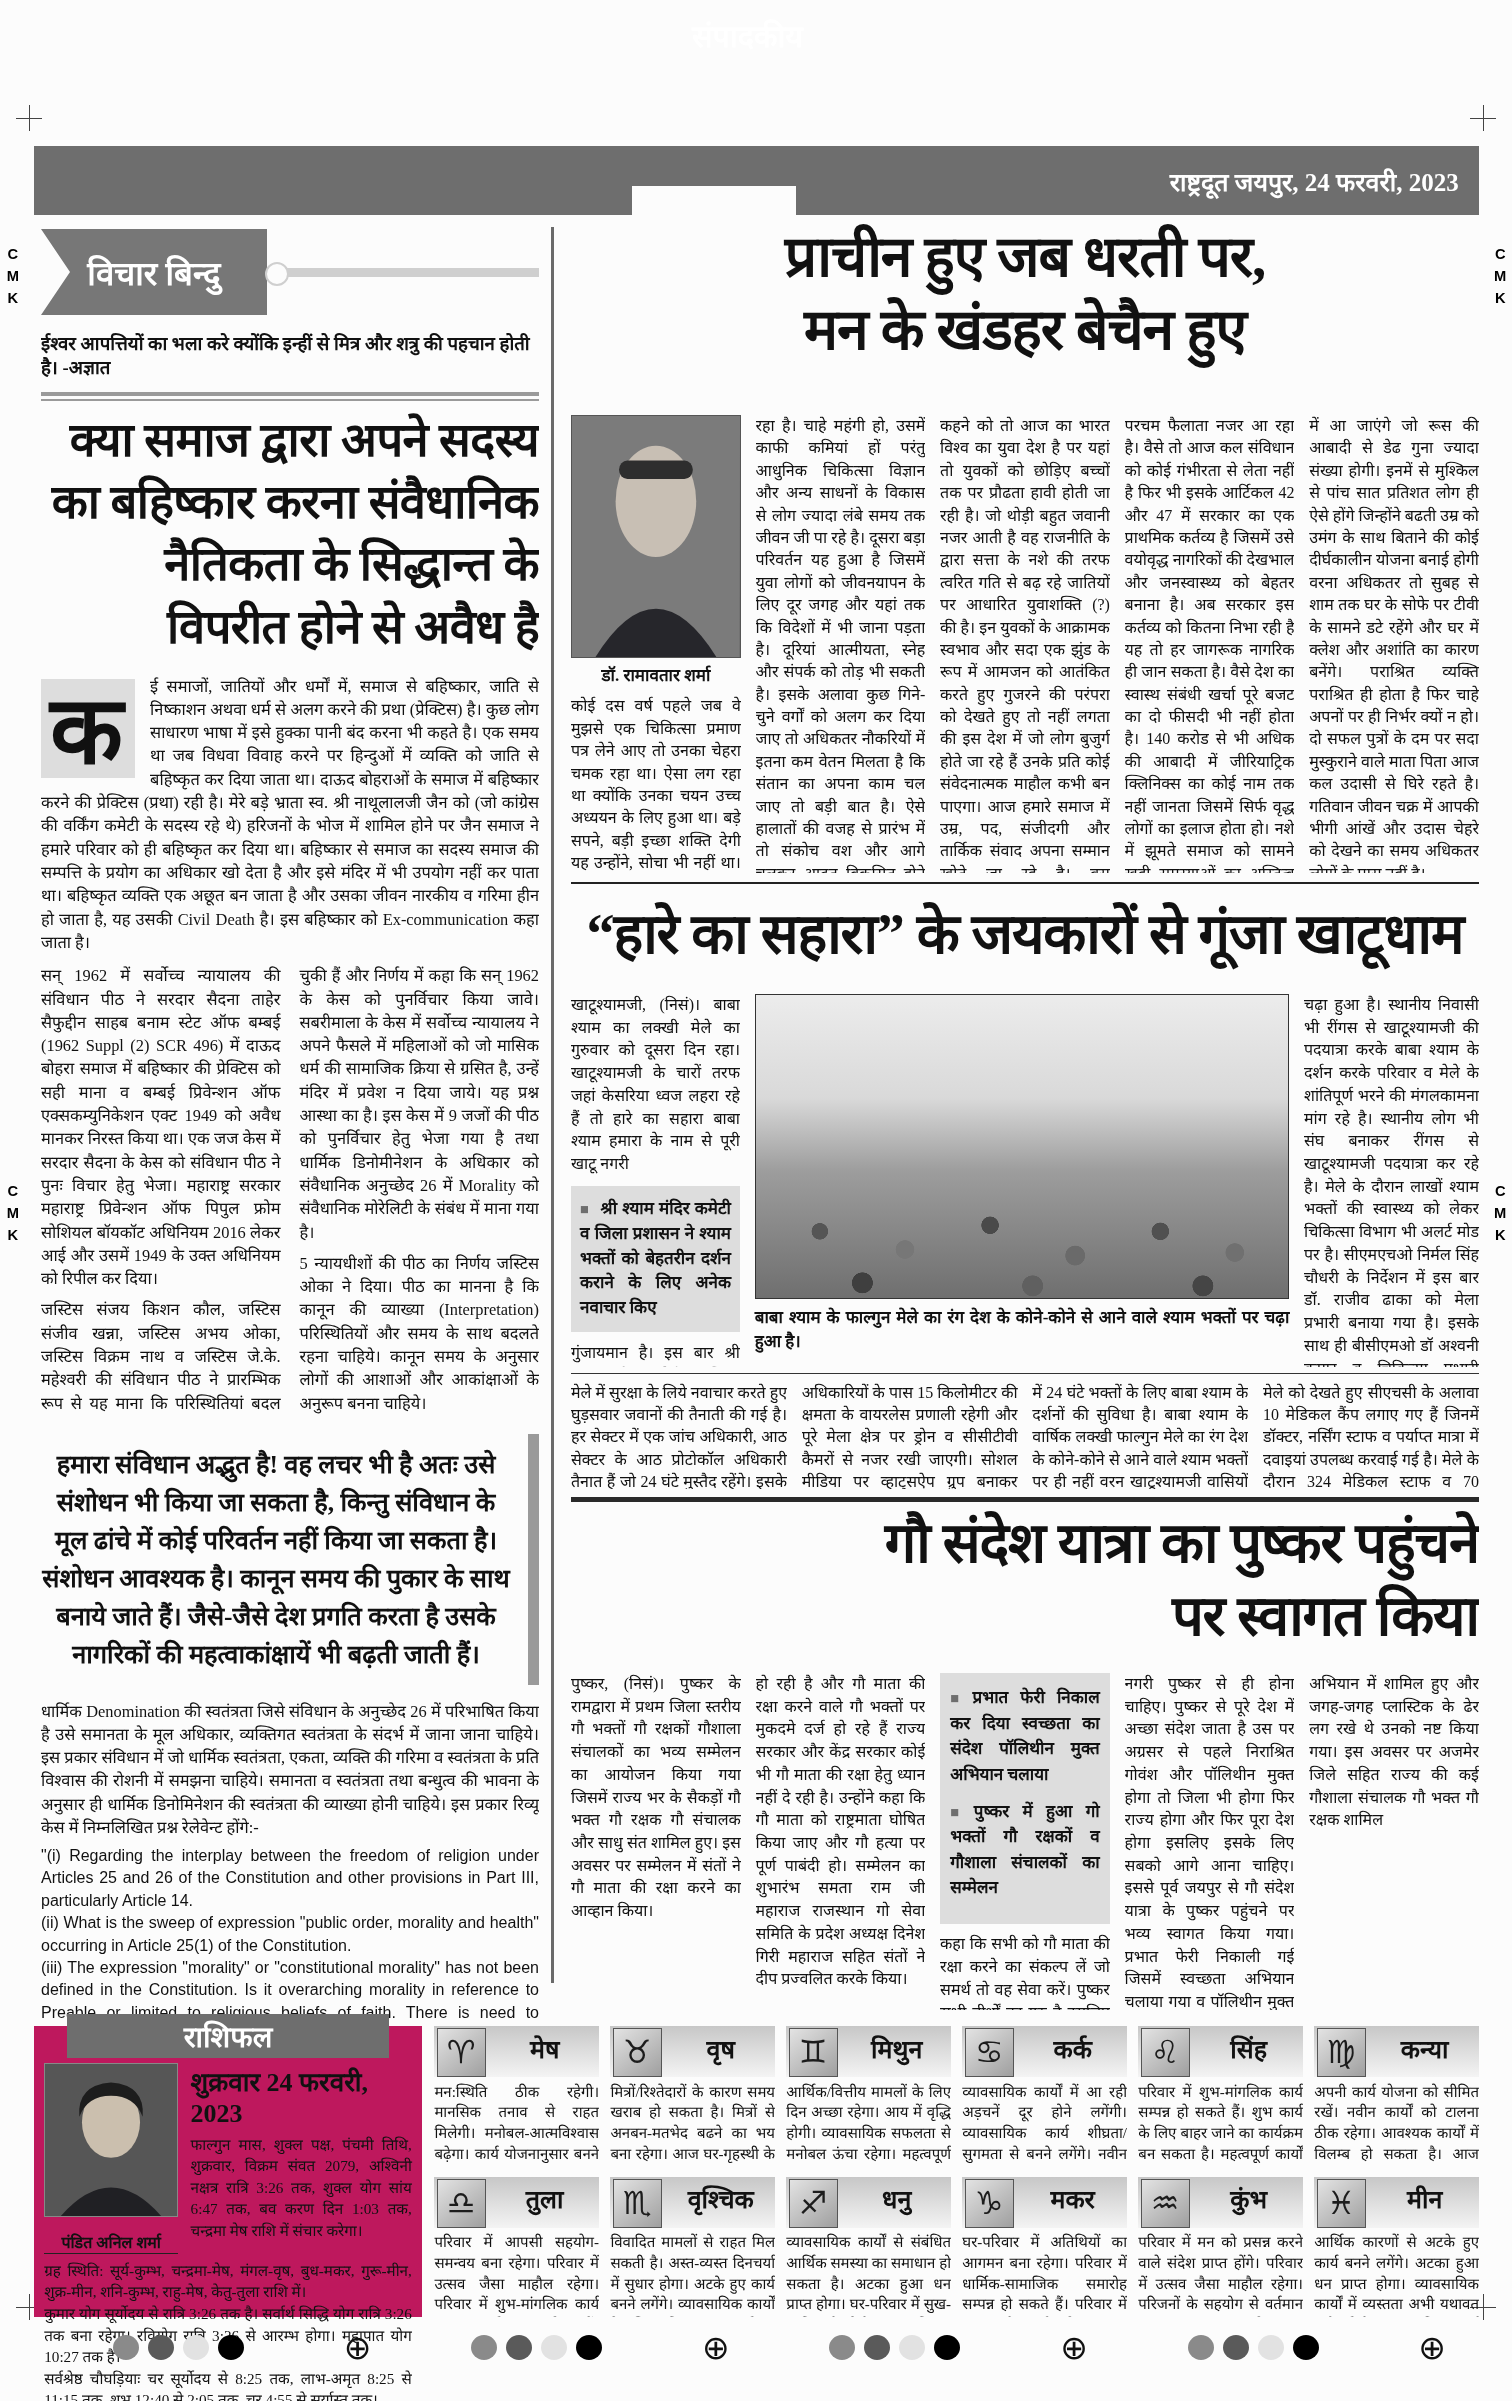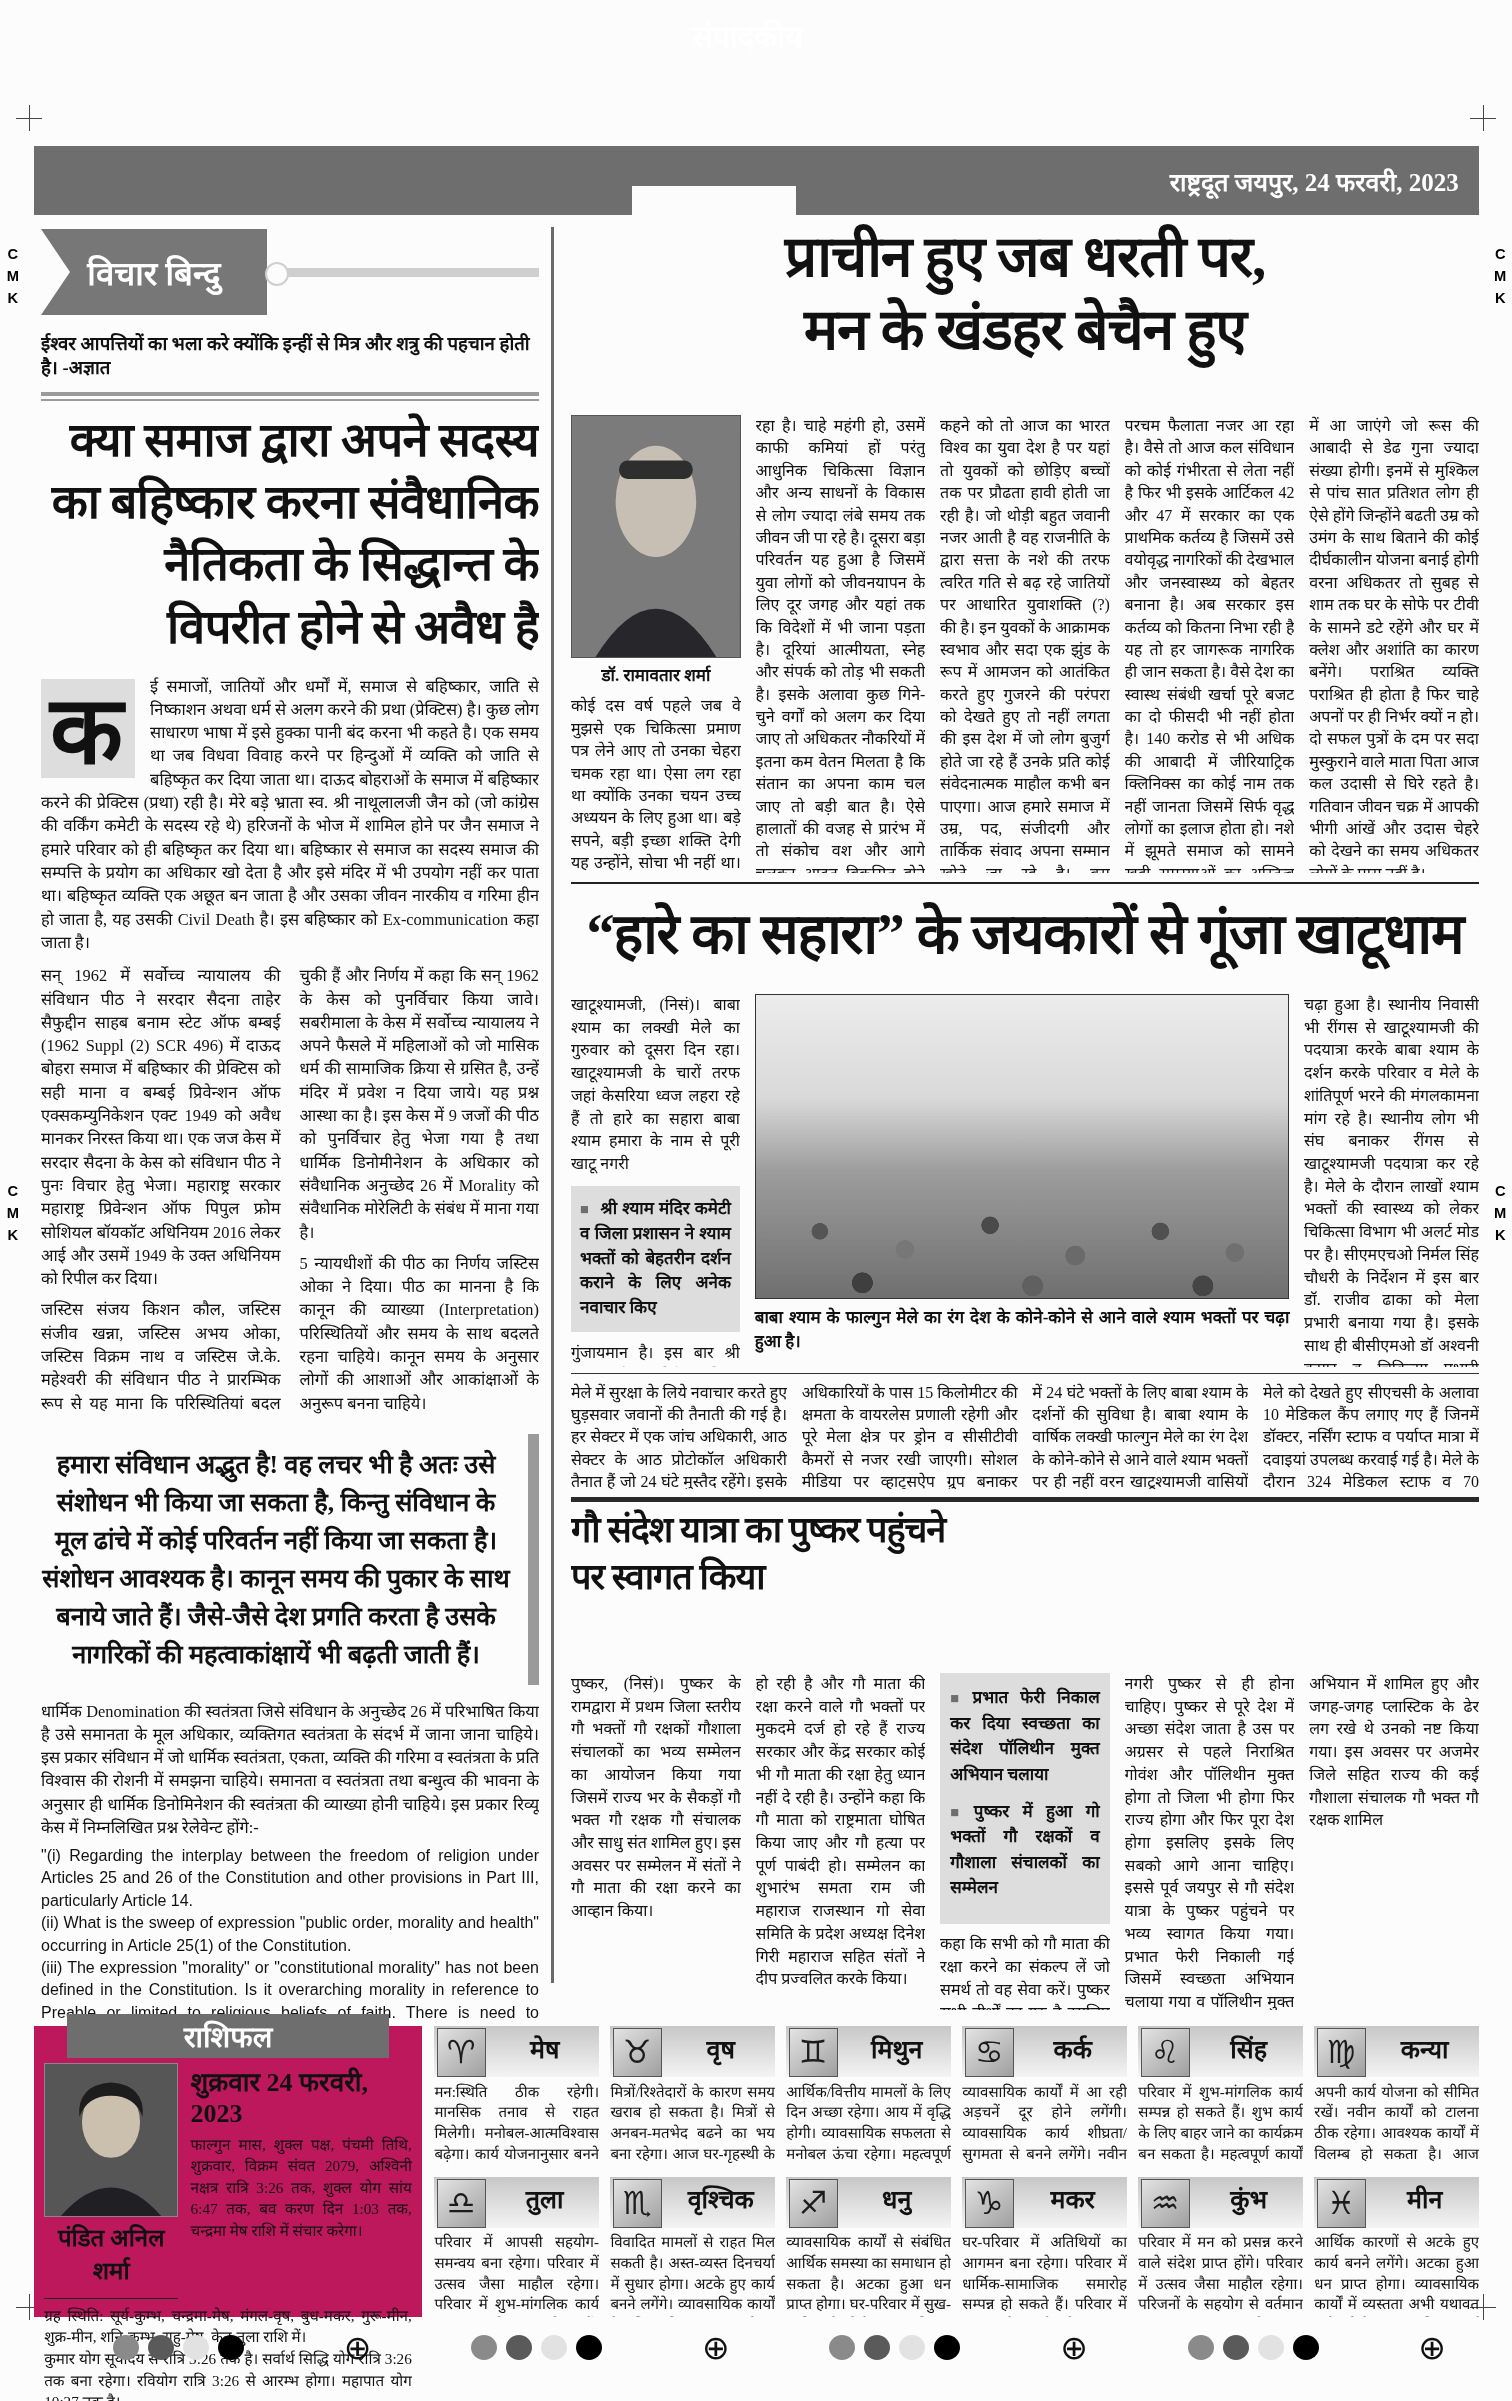--- a/index.html
+++ b/index.html
@@ -81,21 +81,21 @@
       radial-gradient(circle at 52% 96%, #606060 0 10.2px, transparent 10.7px),
       radial-gradient(circle at 84% 96%, #454545 0 10.2px, transparent 10.7px),
       linear-gradient(#ececec 0%, #d9d9d9 34%, #9d9d9d 58%, #6f6f6f 100%); }
   .khatu-cap { font-weight:bold; font-size:17px; margin-top:6.8px; }
   .khatu-right { width:175px; flex:none; overflow:hidden; }
   .khatu-bottom { display:flex; gap:14.7px; height:116px; overflow:hidden; margin-top:5.6px;
     font-size:16px; line-height:1.4; text-align:justify; border-top:1.7px solid #333; padding-top:8px; }
   .khatu-bottom .colm { flex:1; overflow:hidden; }
   .rule-thick { border:none; border-top:5.6px solid #2a2a2a; margin:8px 0 5.6px 0; }
   
-  .gau-headline { font-weight:900; font-size:36px; line-height:1.3; text-align:left;
+  .gau-headline { font-weight:900; font-size:56px; line-height:1.3; text-align:right;
     letter-spacing:-1.1px; height:159px; overflow:hidden; }
   .gau-cols { display:flex; gap:14.7px; height:361px; overflow:hidden; margin-top:6.8px;
     font-size:16px; line-height:1.42; text-align:justify; }
   .gau-cols .colm { flex:1; overflow:hidden; }
   .gau-box { background:#ddd; padding:12.4px 10.2px; font-weight:bold; font-size:17px; line-height:1.5; margin-bottom:9px; }
   .gau-box p { margin-bottom:11.3px; }
   .gau-box .sq { color:#6e6e6e; font-size:14.7px; margin-right:5.6px; }
   
   .rashifal { position:absolute; left:34px; top:2026px; width:1445px; height:291px; display:flex; gap:12.4px; }
   .rf-panel { width:388px; flex:none; background:#be185d; padding:0 10.2px 8px 10.2px; position:relative; }
@@ -103,21 +103,21 @@
     display:flex; align-items:center; justify-content:center; color:#fff; font-weight:bold; font-size:29px; }
   .rf-ribbon:before, .rf-ribbon:after { content:""; position:absolute; top:5.6px; width:34px; height:33px; background:#7d7d7d; z-index:-1; }
   .rf-ribbon:before { left:-27px; clip-path:polygon(0 0,100% 0,100% 100%,0 100%,40% 50%); }
   .rf-ribbon:after  { right:-27px; clip-path:polygon(0 0,100% 0,60% 50%,100% 100%,0 100%); }
   .rf-top { display:flex; gap:12.4px; }
   .rf-photo { width:134px; height:154px; flex:none; border:1.7px solid #888;
     background:linear-gradient(160deg,#8a8a8a 0%,#5c5c5c 55%,#2e2e2e 100%); position:relative; overflow:hidden; }
   .rf-photo svg { position:absolute; inset:0; width:100%; height:100%; }
   .rf-date { font-weight:900; font-size:26px; margin-bottom:4.5px; }
   .rf-text { font-size:15.2px; line-height:1.42; text-align:justify; }
-  .rf-name { font-weight:bold; font-size:24px; text-align:center; margin-top:3px; border-bottom:1.7px solid #222; padding-bottom:12px; }
+  .rf-name { font-weight:bold; font-size:16px; text-align:center; margin-top:14px; border-bottom:1.7px solid #222; padding-bottom:0; }
   .rf-body { font-size:15.2px; line-height:1.42; text-align:justify; margin-top:5.6px; }
   
   .zodiac-grid { flex:1; display:grid; grid-template-columns:repeat(6,1fr); grid-template-rows:1fr 1fr; gap:10.2px 11.3px; }
   .sign { overflow:hidden; }
   .sign-head { display:flex; align-items:flex-start; gap:8px;
     background:linear-gradient(#c7c7c7,#f4f4f4); padding:2.3px 3.4px 0 2.3px; }
   .sign-icon { width:49px; height:49px; flex:none; border:1.1px solid #555; color:#1c1c1c;
     background:linear-gradient(140deg,#e3e3e3,#9f9f9f); font-size:32px; line-height:46px; text-align:center;
     font-family:"DejaVu Sans",sans-serif; }
   .sign-name { flex:1; text-align:center; font-weight:900; font-size:25px; padding-top:2.3px; }

